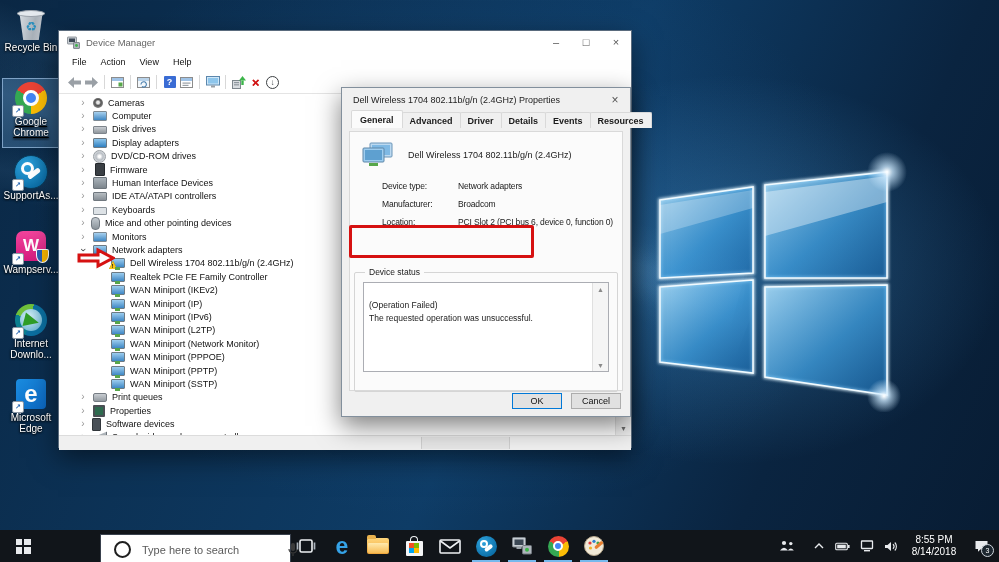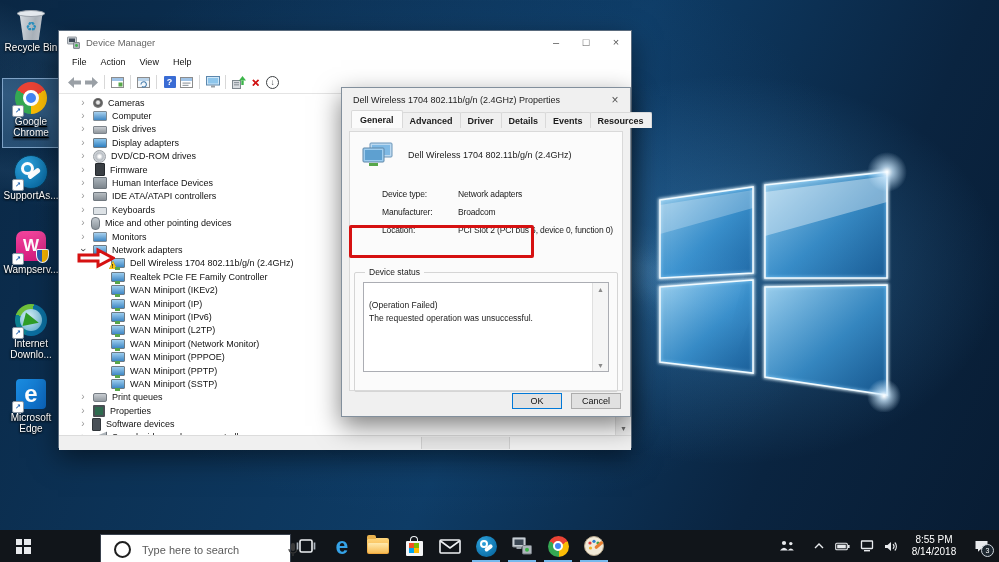--- a/index.html
+++ b/index.html
@@ -120,21 +120,21 @@
   .tab{font-size:9px;padding:3px 7px 2px;border:1px solid #d9d9d9;border-bottom:none;background:#f0f0f0;
     margin-right:-1px;border-radius:2px 2px 0 0;color:#1a1a1a;font-weight:bold;}
   .tab.active{background:#fbfbfb;padding:4px 8px 3px;margin-top:-2px;position:relative;z-index:3;}
   .tabpage{position:absolute;left:7px;right:7px;top:43px;height:260px;background:#fbfbfb;
     border:1px solid #d9d9d9;box-sizing:border-box;}
   .devrow{display:flex;align-items:flex-start;margin:10px 0 0 12px;}
   .devname{margin:8px 0 0 14px;font-size:9px;}
   .frow{display:flex;margin:0 0 8px 0;font-size:8.5px;letter-spacing:-.15px;}
   .flabel{width:76px;margin-left:32px;flex:none;}
   .fvalue{white-space:nowrap;}
-  .fields{margin-top:20px;}
+  .fields{margin-top:12px;}
   .groupbox{position:absolute;left:4px;right:4px;top:140px;height:118px;border:1px solid #d5d5d5;border-radius:2px;}
   .grouplabel{position:absolute;left:10px;top:-6px;background:#fbfbfb;padding:0 4px;font-size:8.5px;}
   .statusbox{position:absolute;left:8px;top:9px;right:8px;height:90px;background:#fff;border:1px solid #abadb3;box-sizing:border-box;}
   .statuslines{position:absolute;left:5px;top:3px;right:20px;}
   .sline{font-size:8.5px;line-height:13px;white-space:nowrap;}
   .sscroll{position:absolute;right:0;top:0;bottom:0;width:15px;background:#f5f5f5;border-left:1px solid #e0e0e0;}
   .sscroll .a{position:absolute;left:0;width:15px;height:12px;display:flex;align-items:center;justify-content:center;font-size:7px;color:#8a8a8a;}
   .sscroll .a.dn{bottom:0;}
   .dlg-buttons{position:absolute;right:9px;bottom:7px;display:flex;gap:9px;}
   .btn{width:50px;height:16px;background:#e1e1e1;border:1px solid #adadad;font-size:9px;

